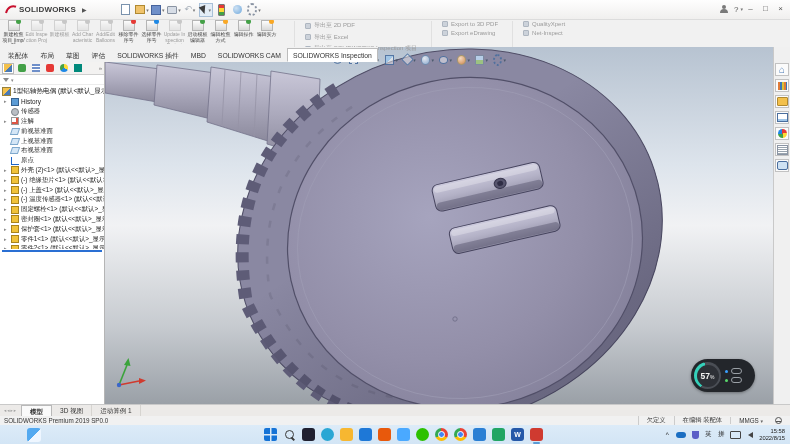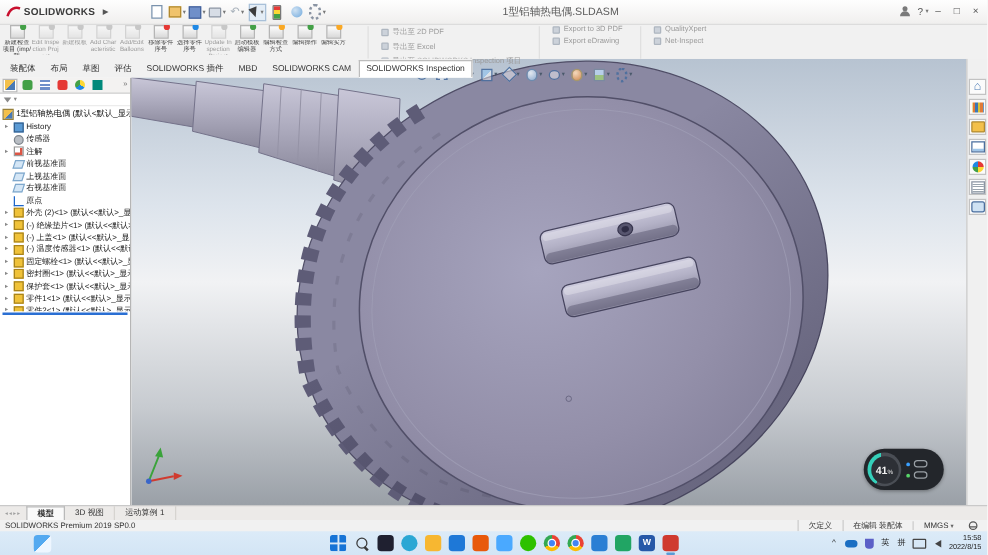--- a/index.html
+++ b/index.html
@@ -195,21 +195,20 @@
         <span class="qi qn-new-document"></span>
         <span class="qi caret qn-open"></span>
         <span class="qi caret qn-save"></span>
         <span class="qi caret qn-print"></span>
         <span class="qi caret qn-undo"></span>
         <span class="qi caret qn-select"></span>
         <span class="qi qn-rebuild"></span>
         <span class="qi qn-display-settings"></span>
         <span class="qi caret qn-options"></span>
     </div>
-    <div class="doc-title">1型铝轴热电偶.SLDASM</div>
     <div class="wctrl">
       <span class="person"></span>
       <span class="helpq">?</span>
       <span class="scaret">▾</span>
       <span style="display:flex">
         <span class="wbtn n-minimize">–</span>
           <span class="wbtn n-restore">□</span>
           <span class="wbtn n-close">×</span>
       </span>
     </div>
@@ -403,21 +402,21 @@
         <span class="hui caret hn-hide-show-items"></span>
         <span class="hui caret hn-edit-appearance"></span>
         <span class="hui caret hn-apply-scene"></span>
         <span class="hui caret hn-view-settings"></span>
     </div>
 
     
     <div class="zoomw">
       <div class="zring">
         <div class="zinner">
-          <span class="zpct"><b>41</b><i>%</i></span>
+          <span class="zpct"><b>57</b><i>%</i></span>
         </div>
       </div>
       <div class="zrows">
         <div class="zrow n-status-blue" style="--c: #3aa0ff;">
             <span class="dot"></span>
             <span class="pill"></span>
           </div>
           <div class="zrow n-status-green" style="--c: #58d66a;">
             <span class="dot"></span>
             <span class="pill"></span>

